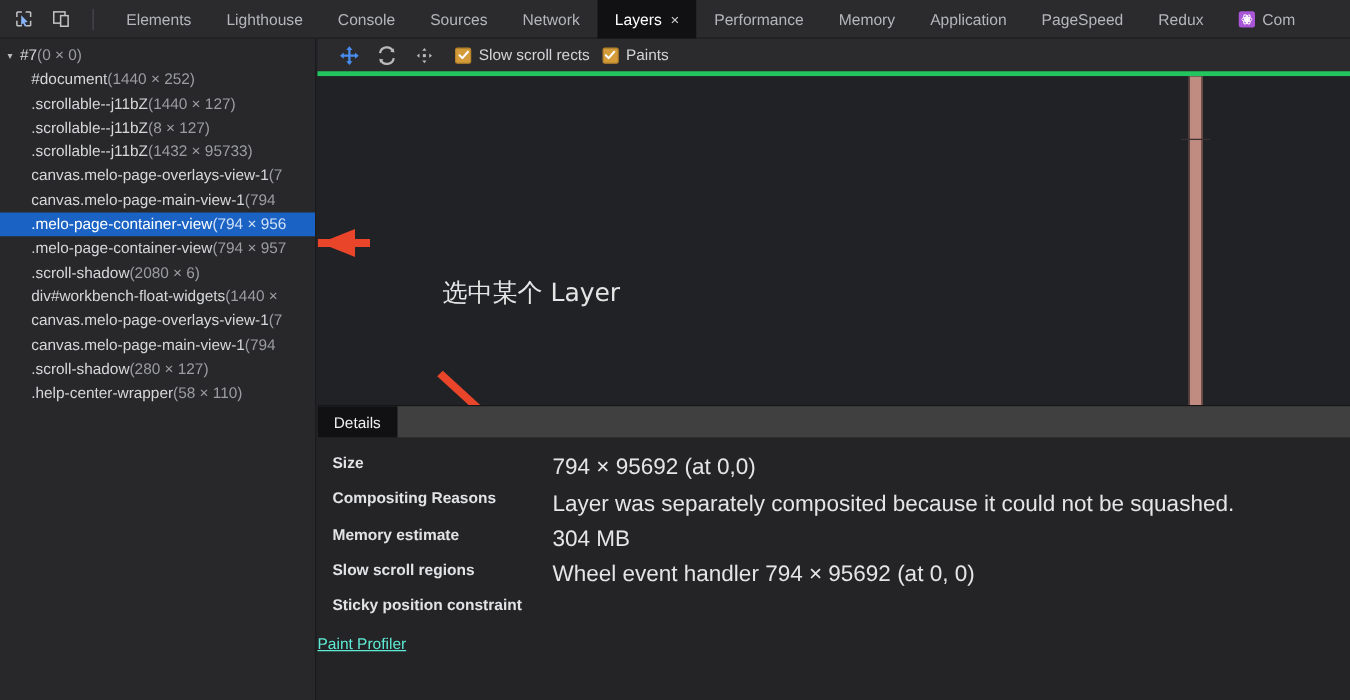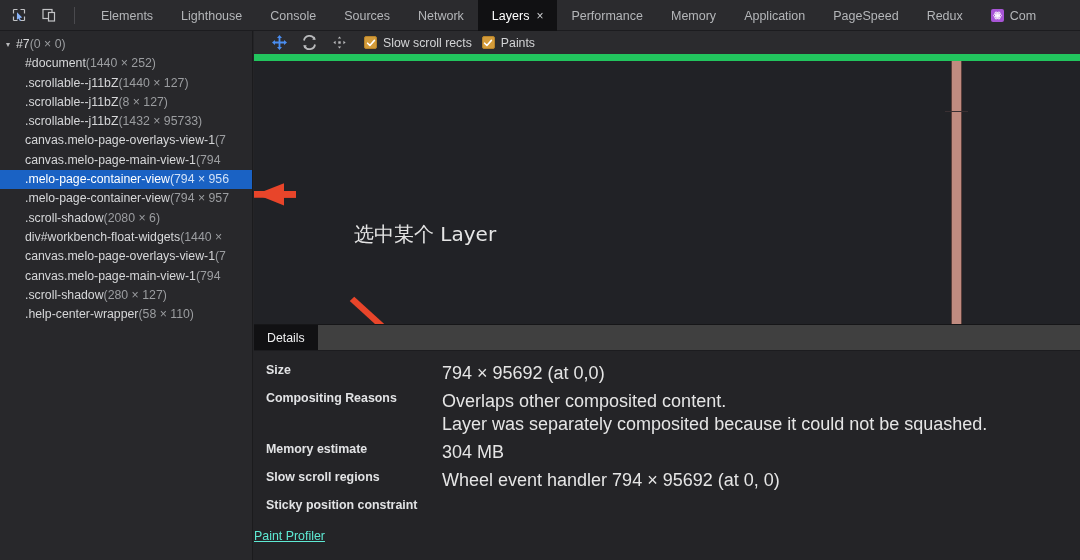--- a/index.html
+++ b/index.html
@@ -71,21 +71,21 @@
   }
 
   
   .main {
     position: absolute; left: 254px; top: 31px; right: 0; bottom: 0;
     background: #212226;
   }
   .canvas-toolbar {
     position: absolute; left: 0; top: 0; right: 0; height: 30px;
     background: #2b2b2e;
-    border-bottom: 7px solid #22c55e;
+    border-bottom: 4px solid #22c55e;
     display: flex; align-items: center; padding-left: 10px; gap: 0px;
   }
   .ct-icon {
     width: 30px; height: 26px; display: flex; align-items: center; justify-content: center;
   }
   .ct-check {
     display: flex; align-items: center; margin-left: 10px; gap: 6px;
     color: #d3d4d6; font-size: 12.3px; white-space: nowrap;
   }
   .checkbox {
@@ -303,21 +303,21 @@
       <div class="details-tabbar">
         <div class="details-tab">Details</div>
       </div>
       <div class="details-body" id="details-host">
           <div class="d-row">
             <div class="d-key">Size</div>
             <div class="d-val"><span>794 × 95692 (at 0,0)</span></div>
           </div>
           <div class="d-row">
             <div class="d-key">Compositing Reasons</div>
-            <div class="d-val"><span>Overlaps other composited content.</span><span class="line2">Layer was separately composited because it could not be squashed.</span></div>
+            <div class="d-val"><span class="line2">Layer was separately composited because it could not be squashed.</span></div>
           </div>
           <div class="d-row">
             <div class="d-key">Memory estimate</div>
             <div class="d-val"><span>304 MB</span></div>
           </div>
           <div class="d-row">
             <div class="d-key">Slow scroll regions</div>
             <div class="d-val"><span>Wheel event handler 794 × 95692 (at 0, 0)</span></div>
           </div>
           <div class="d-row">

